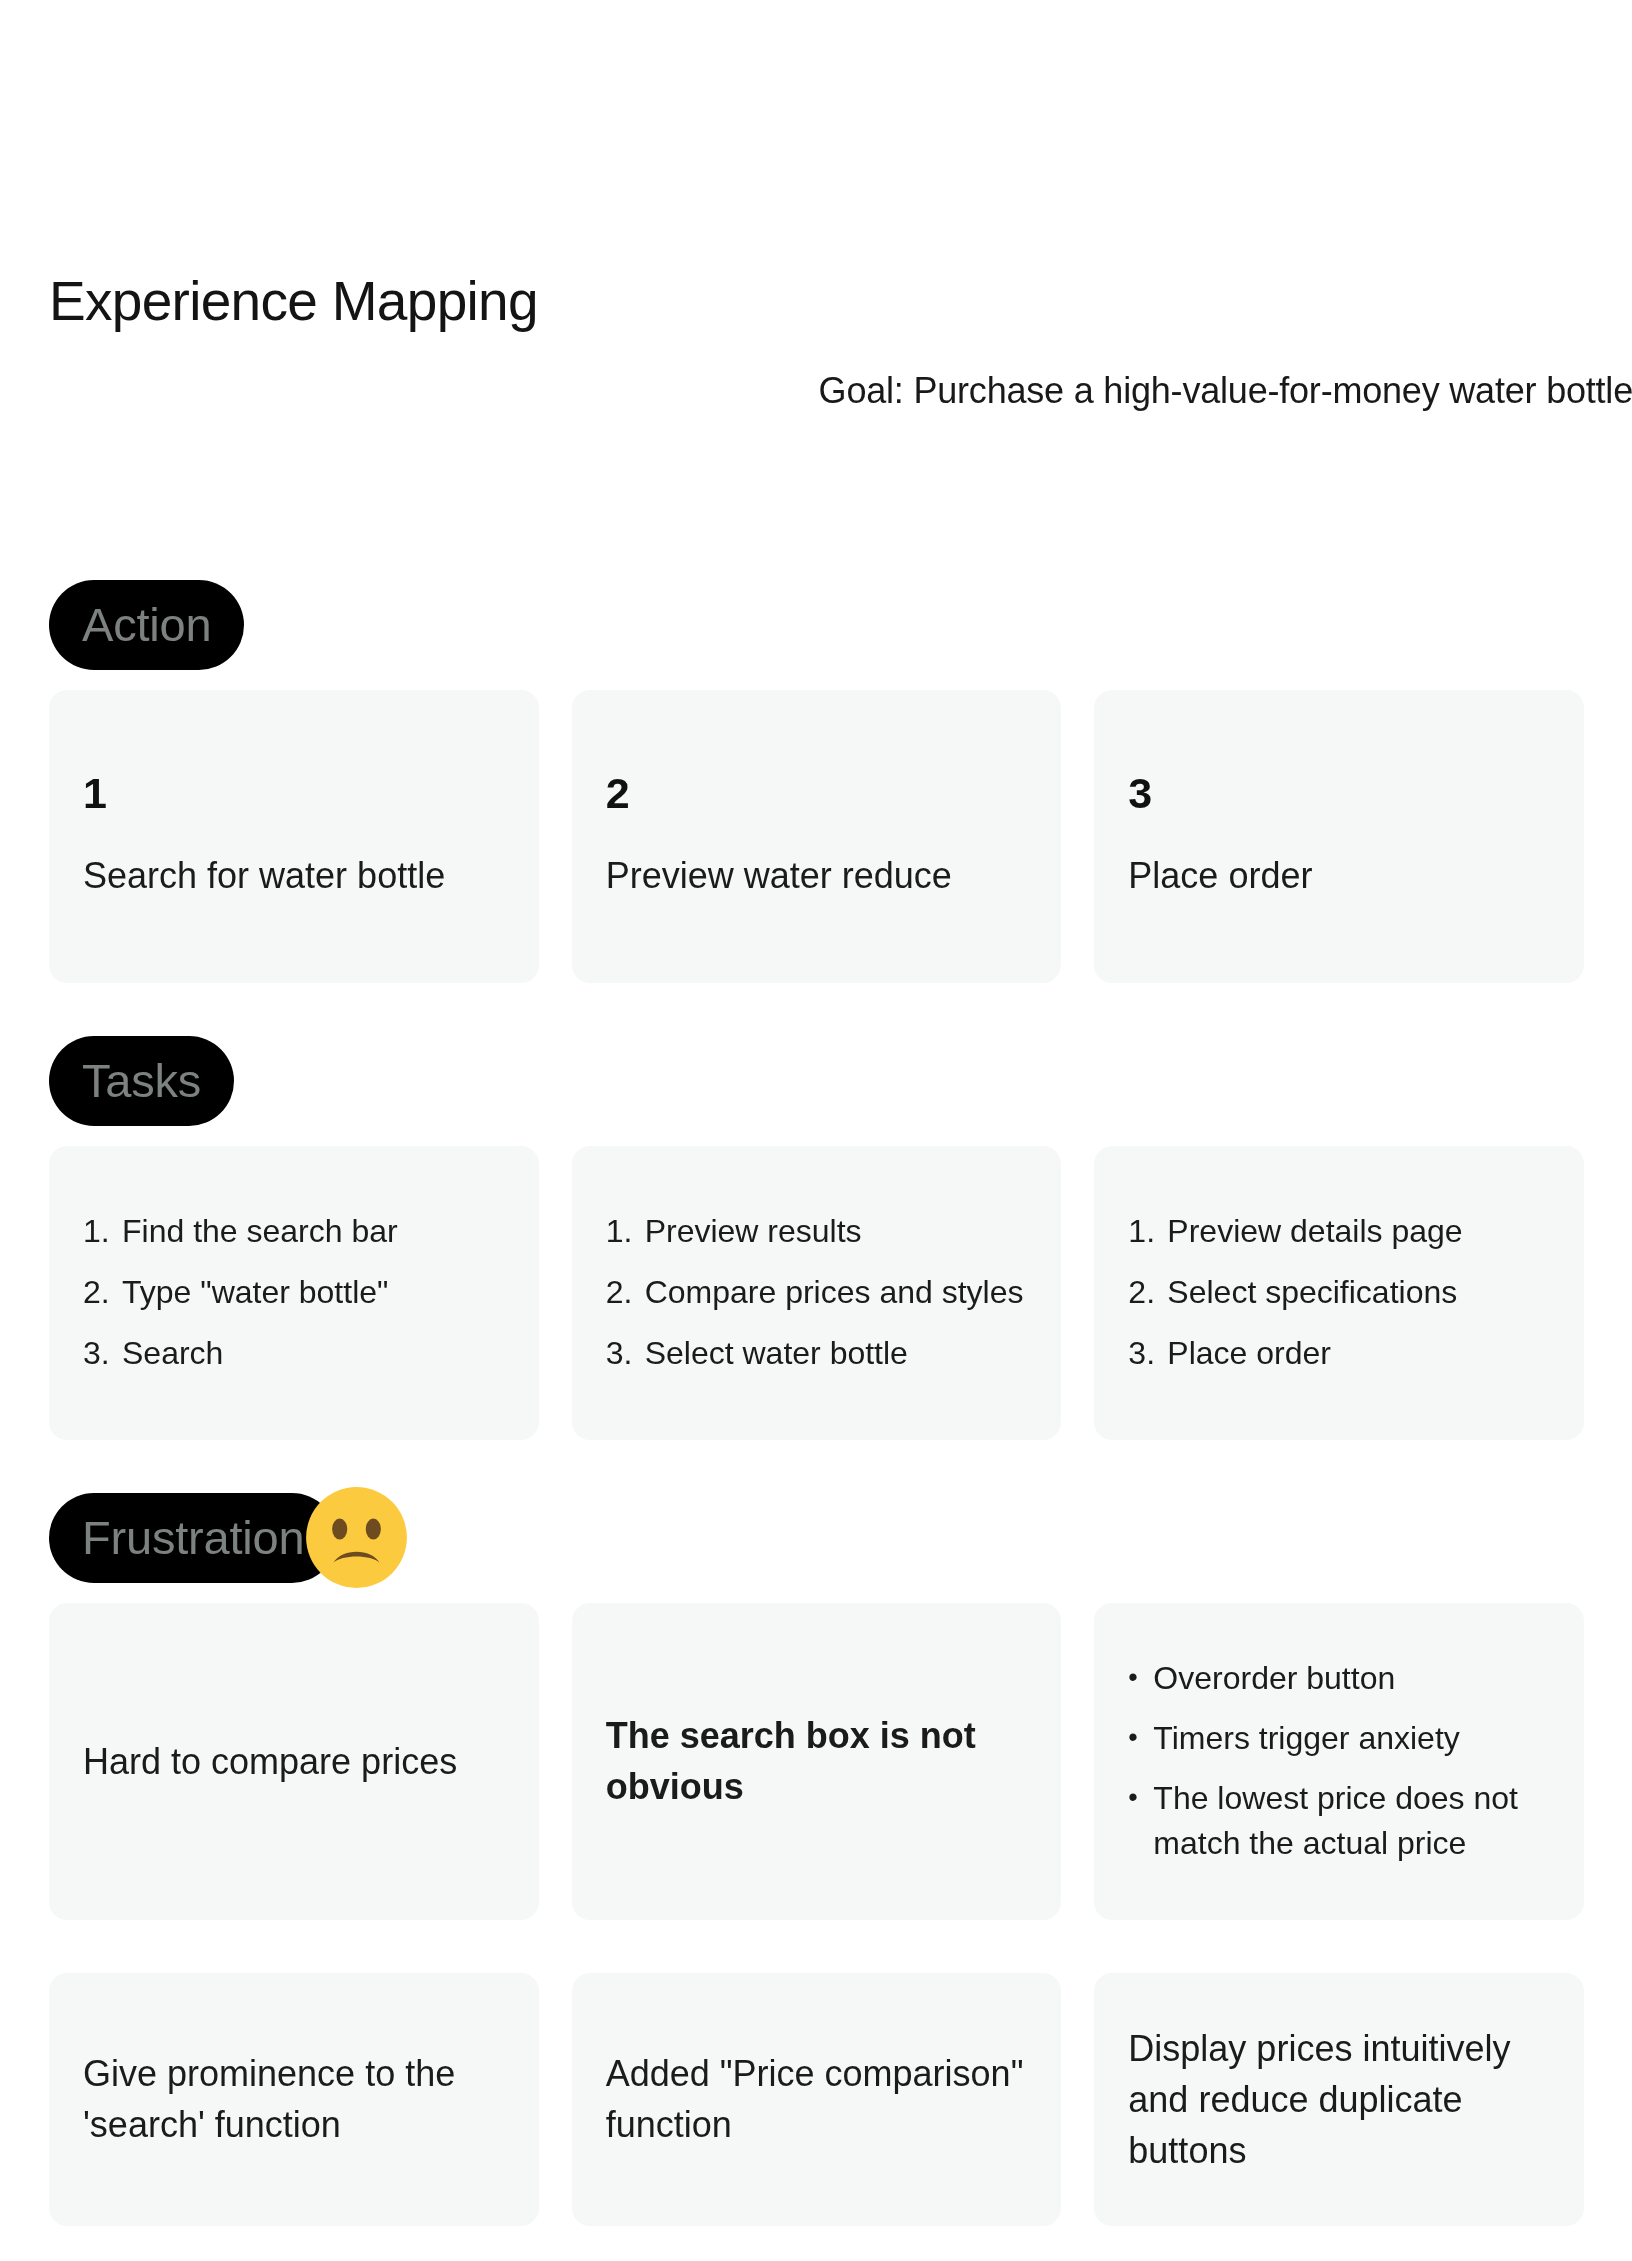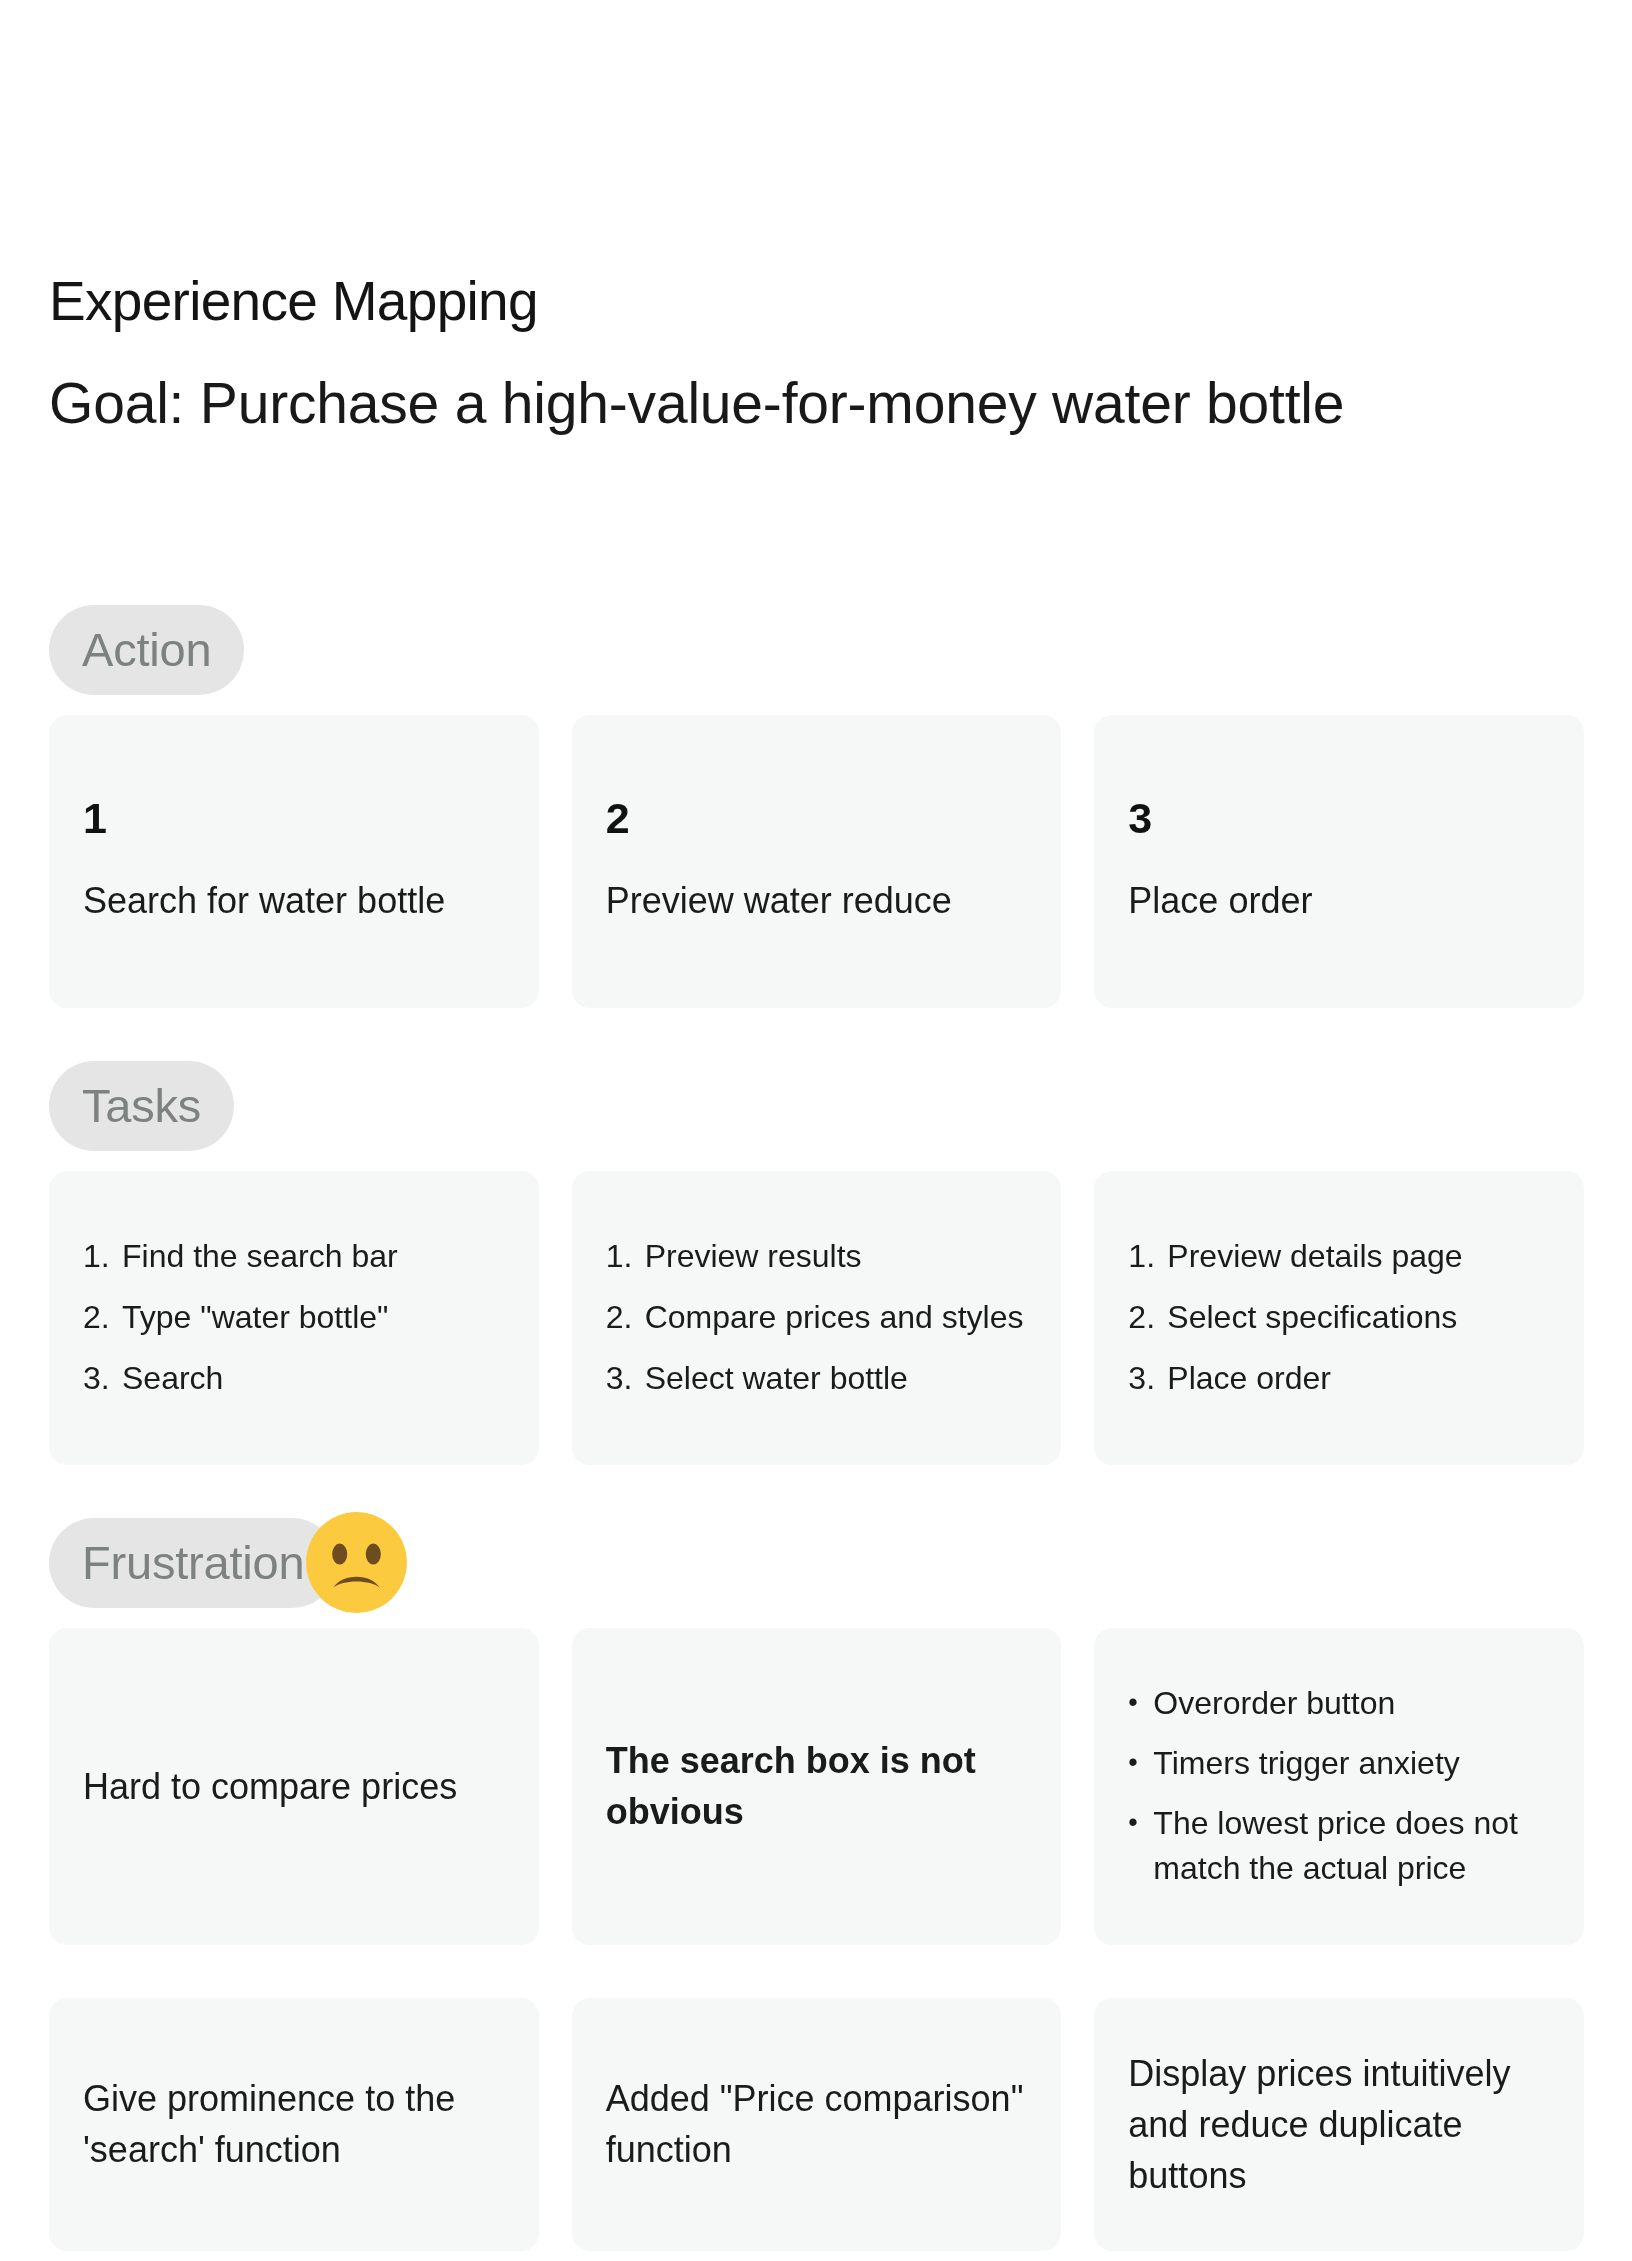--- a/index.html
+++ b/index.html
@@ -29,46 +29,47 @@
   }
   .page-title {
     font-size: 55px;
     font-weight: 400;
     letter-spacing: -0.7px;
     line-height: 1.1;
     color: #141414;
   }
   .page-goal {
     margin-top: 37px;
-    font-size: 57px;
+    font-size: 36px;
     font-weight: 400;
     letter-spacing: -0.2px;
     line-height: 1.2;
     color: #191919;
+    text-align: right;
   }
 
   
   .section {
     margin-top: 53px;
     padding: 0 49px;
   }
   .section.first { margin-top: 168px; }
 
   .section-head {
     position: relative;
     display: flex;
     align-items: center;
     height: 90px;
     margin-bottom: 20px;
   }
 
   .pill {
     display: inline-flex;
     align-items: center;
-    background: #e5e5e5;
+    background: #000000;
     border-radius: 45px;
     height: 90px;
     padding: 0 33px;
     position: relative;
     z-index: 1;
   }
   .pill-label {
     font-size: 47px;
     font-weight: 400;
     line-height: 1;

